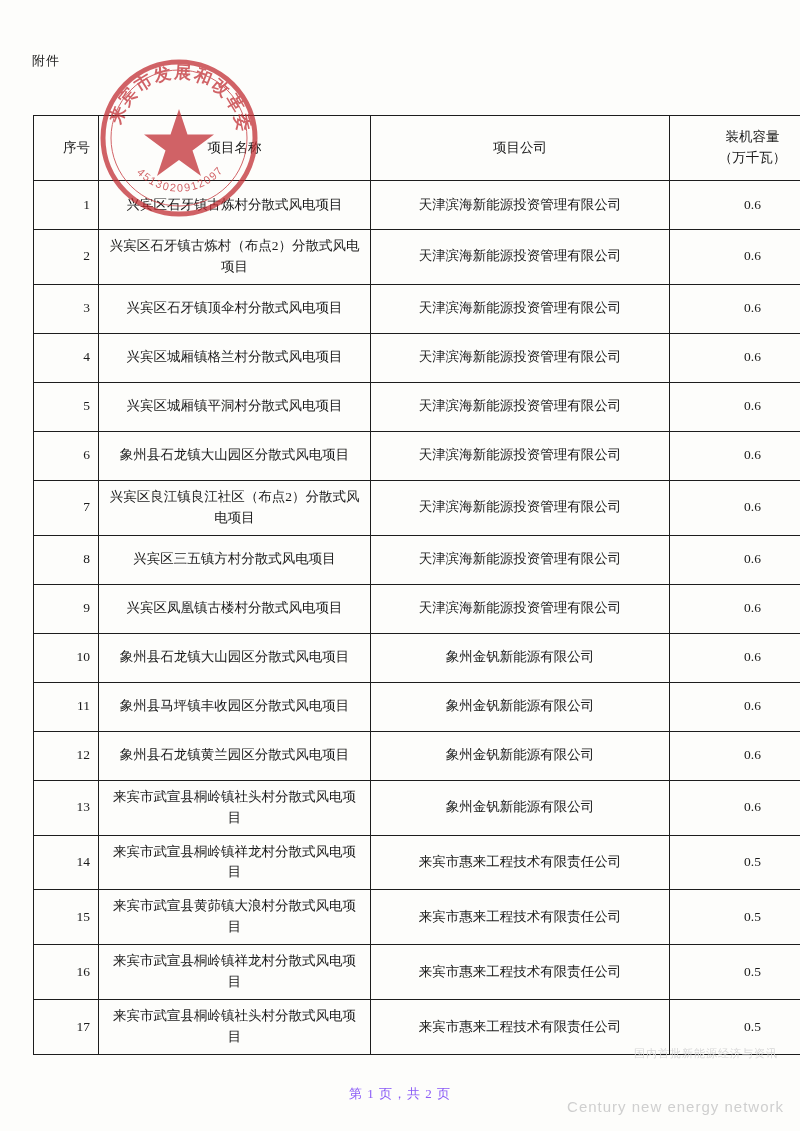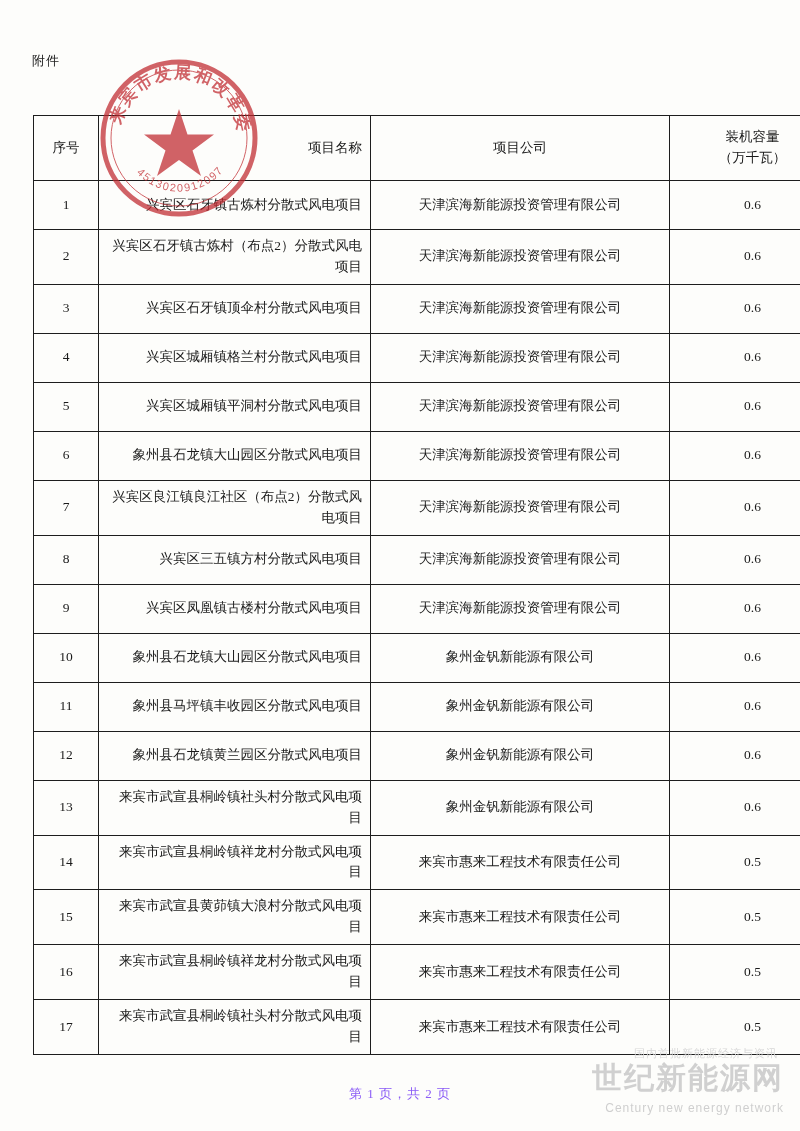--- a/index.html
+++ b/index.html
@@ -51,25 +51,25 @@
   }
   table.list-table td, table.list-table th {
     border: 1px solid #1d1d1d;
     padding: 6px 8px;
     font-size: 13.5px;
     vertical-align: middle;
     line-height: 1.55;
   }
   th.col-no, td.col-no {
     width: 48px;
-    text-align: center;
+    text-align: right;
   }
   th.col-name, td.col-name {
     width: 255px;
-    text-align: right;
+    text-align: center;
   }
   th.col-company, td.col-company {
     width: 282px;
     text-align: center;
   }
   th.col-cap, td.col-cap {
     width: 149px;
     text-align: center;
   }
   thead th {
@@ -117,21 +117,21 @@
   .watermark .wm-main {
     font-family: "Liberation Sans", sans-serif;
     font-size: 30px;
     font-weight: bold;
     color: #c9c9c9;
     letter-spacing: 2px;
     opacity: .85;
   }
   .watermark .wm-sub {
     font-family: "Liberation Sans", sans-serif;
-    font-size: 12px;
+    font-size: 15px;
     color: #cfcfcf;
     letter-spacing: 1px;
     margin-top: 2px;
   }
   .wm-faint {
     position: absolute;
     right: 22px;
     bottom: 70px;
     font-size: 11px;
     color: #d8d8d8;
@@ -281,17 +281,16 @@
           <td class="col-cap">0.5</td>
         </tr>
       </tbody>
   </table>
 
   <div class="wm-faint">国内首批新能源经济与资讯</div>
 
   <div class="footer-page">第 1 页，共 2 页</div>
 
   <div class="watermark">
-    <div class="wm-main">世纪新能源网</div>
     <div class="wm-sub">Century new energy network</div>
   </div>
 
 </div>
 
 </body></html>

